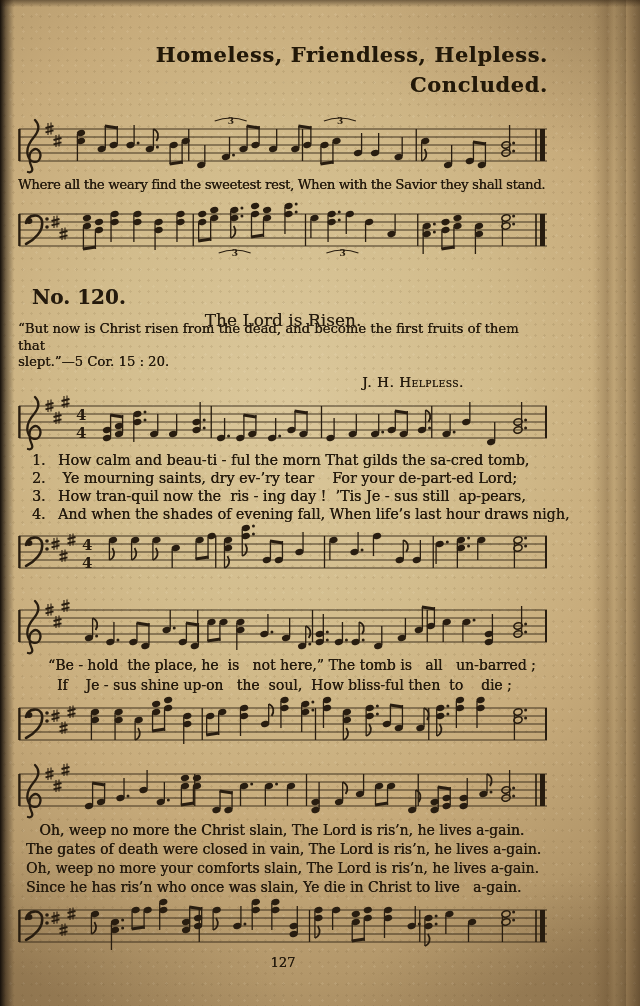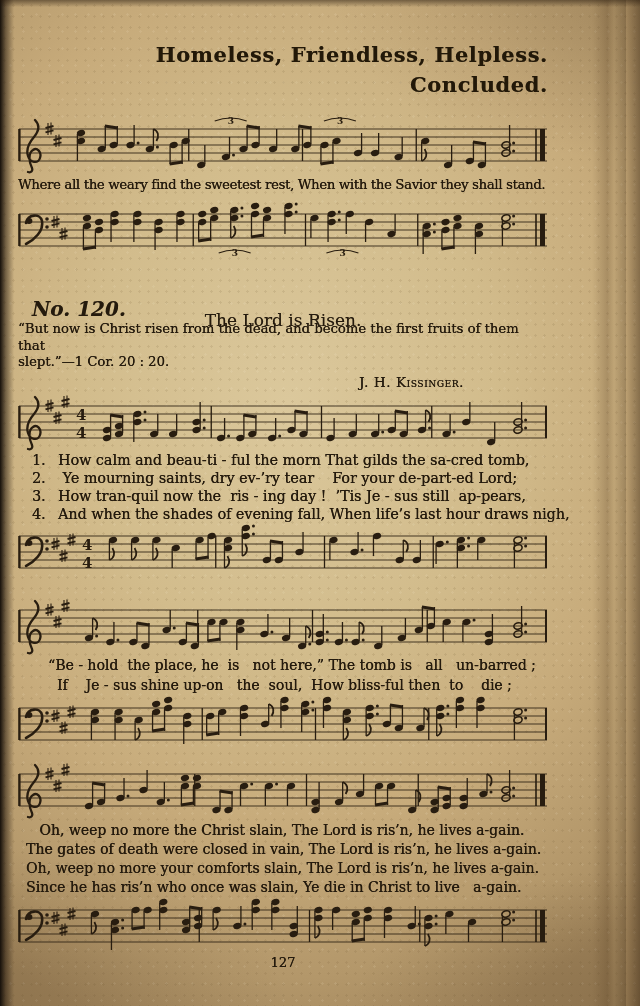--- a/index.html
+++ b/index.html
@@ -62,21 +62,21 @@
   .st6{margin-top:0}
   .st7{margin-top:8px}
   .st8{margin-top:0}
 
   .lyric{
     margin:1px 0 0 0;white-space:pre;
     font-size:13.2px;letter-spacing:-.3px;line-height:20px;
     text-shadow:.25px 0 0 currentColor;
   }
   .hymn-head{position:relative;height:30px;margin-top:26px;}
-  .hymn-no{position:absolute;left:14px;top:12px;font-size:20px;font-weight:bold;text-shadow:0 0 .6px rgba(30,20,8,.5);font-style:italic;}
+  .hymn-no{position:absolute;left:14px;top:0;font-size:20px;font-weight:bold;text-shadow:0 0 .6px rgba(30,20,8,.5);}
   .hymn-title{position:absolute;left:50%;transform:translateX(-50%);top:0;font-size:17px;font-weight:normal;white-space:nowrap;text-shadow:0 0 .6px rgba(30,20,8,.5);margin-top:25px;}
   .scripture{margin:6px 0 0 0;text-align:left;font-size:13.2px;line-height:16.5px;text-shadow:.2px 0 0 currentColor;}
   .author{margin:3px 0 0 0;text-align:right;padding-right:84px;font-size:13.5px;font-variant:small-caps;letter-spacing:.6px;line-height:16px;text-shadow:.2px 0 0 currentColor;}
 
   .verses{margin:0;}
   .vline{display:flex;margin:0;font-size:14.3px;line-height:18px;text-shadow:.25px 0 0 currentColor;}
   .vnum{flex:0 0 26px;padding-left:14px;}
   .vtext{white-space:pre;}
 
   .verses2{margin:0;padding-left:30px;}
@@ -428,23 +428,23 @@
           <text x="321.41999999999996" y="55" font-size="9" font-family="DejaVu Serif, serif" font-weight="bold" fill="#281d10">3</text>
           <path d="M308.41999999999996 52 Q324.41999999999996 46 340.41999999999996 52" fill="none" stroke="#281d10" stroke-width="1.1"></path>
         </svg>
       </div>
 
     <div class="hymn-head">
       <span class="hymn-no">No. 120.</span>
       <span class="hymn-title">The Lord is Risen.</span>
     </div>
 
-    <p class="scripture"><span>“But now is Christ risen from the dead, and become the first fruits of them that</span><br><span>slept.”—1 Cor. 20 : 20.</span></p>
-
-    <p class="author">J. H. Kissinger.</p>
+    <p class="scripture"><span>“But now is Christ risen from the dead, and become the first fruits of them that</span><br><span>slept.”—5 Cor. 15 : 20.</span></p>
+
+    <p class="author">J. H. Helpless.</p>
 
     <div class="staff st3">
         <svg viewBox="0 0 530 58" width="530" height="58">
           <line x1="1" y1="13" x2="529" y2="13" stroke="#332717" stroke-width="1.15" opacity="0.9"></line>
           <line x1="1" y1="21" x2="529" y2="21" stroke="#332717" stroke-width="1.15" opacity="0.9"></line>
           <line x1="1" y1="29" x2="529" y2="29" stroke="#332717" stroke-width="1.15" opacity="0.9"></line>
           <line x1="1" y1="37" x2="529" y2="37" stroke="#332717" stroke-width="1.15" opacity="0.9"></line>
           <line x1="1" y1="45" x2="529" y2="45" stroke="#332717" stroke-width="1.15" opacity="0.9"></line>
           <line x1="1.4" y1="13" x2="1.4" y2="45" stroke="#281d10" stroke-width="2.4"></line>
           <path d="M17 4 C22 9 21 15 16 21 C10 28 8 34 10 40 C12 47 20 48 22 42 C24 36 19 31 15 34 C10 37 11 46 14 52 C15 55 13 57 10 56" fill="none" stroke="#281d10" stroke-width="2.3" stroke-linecap="round"></path>

